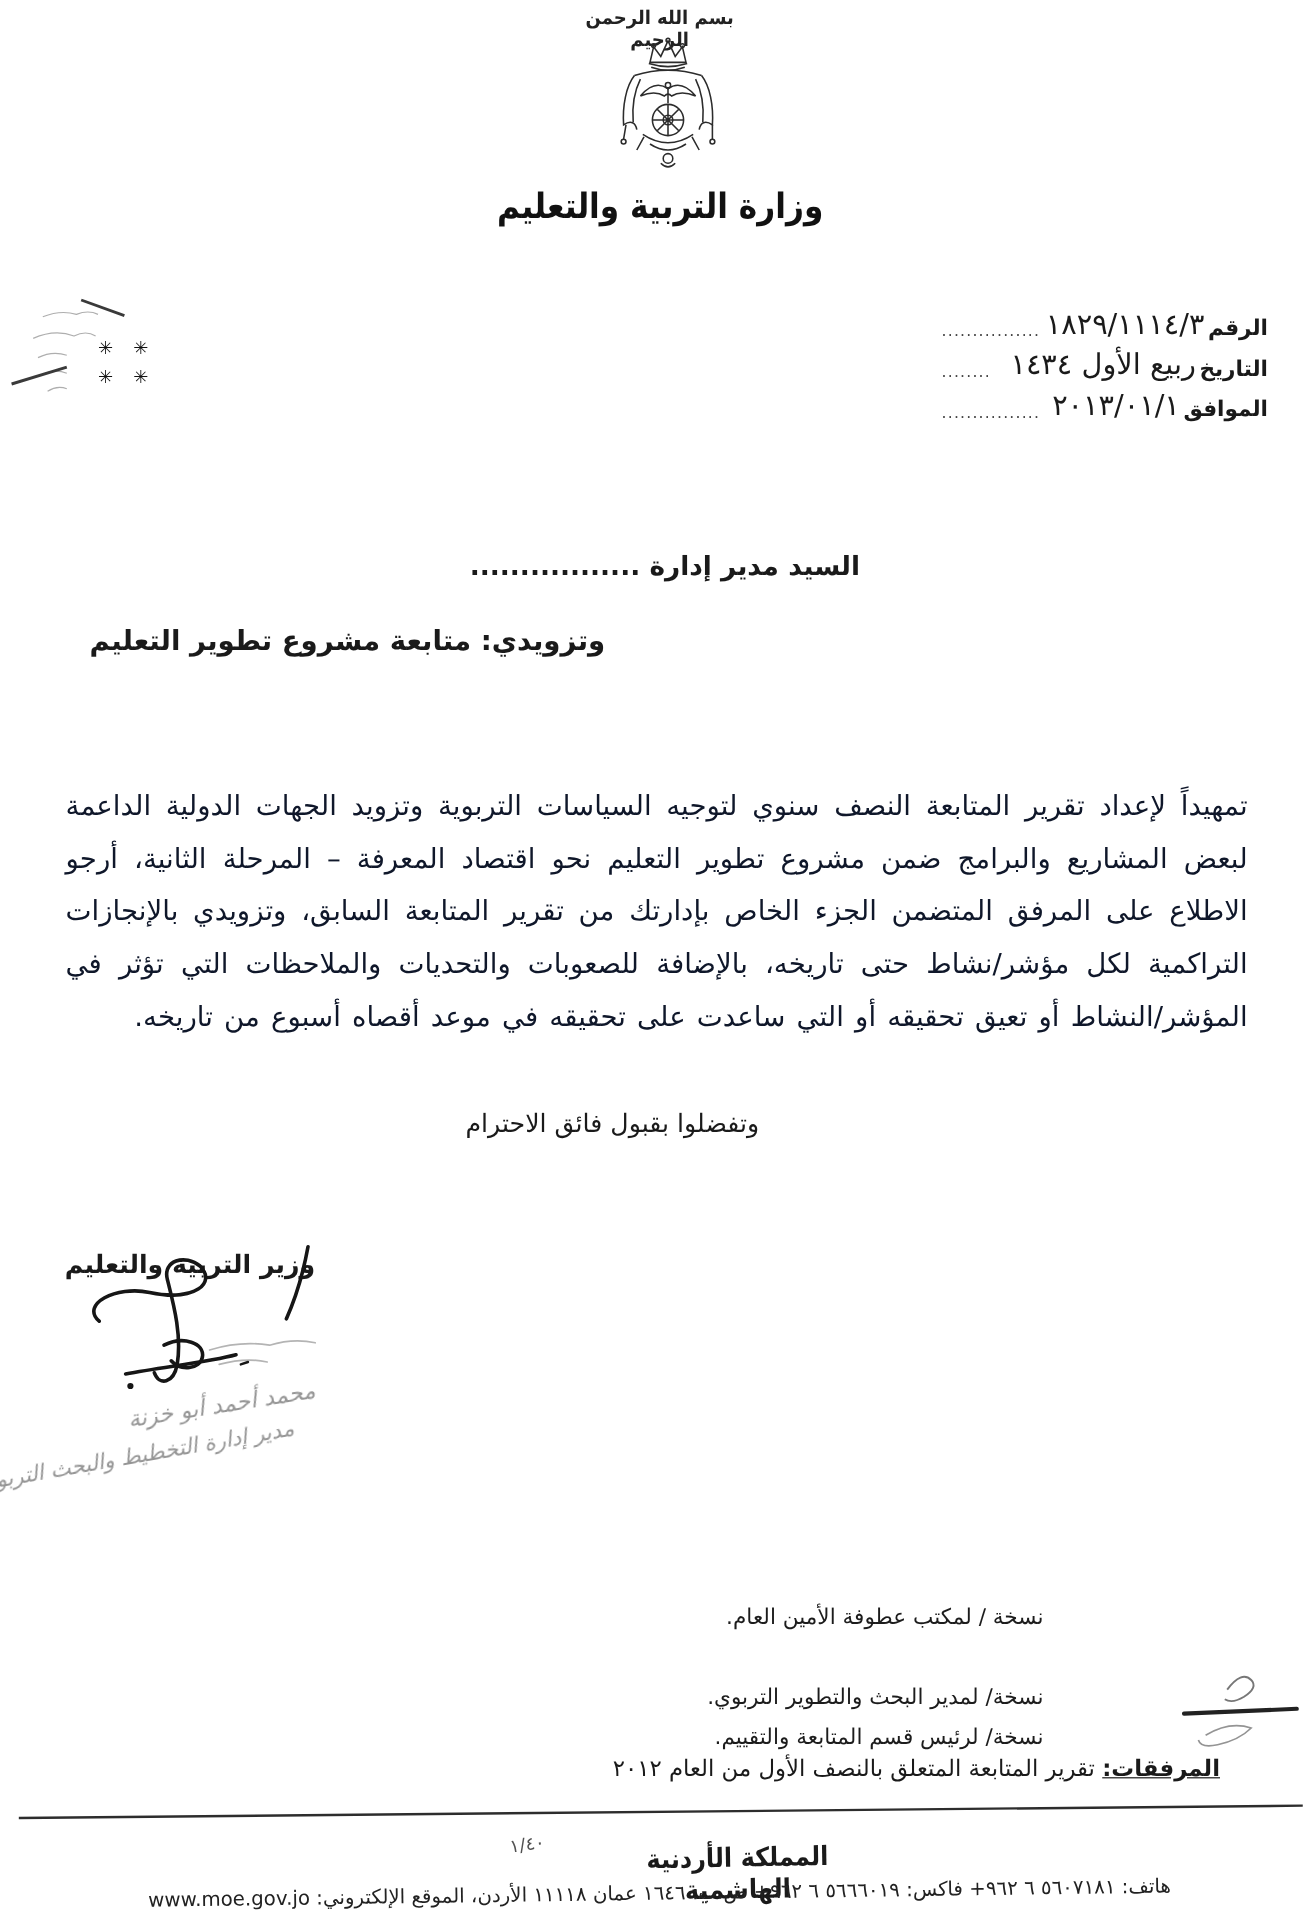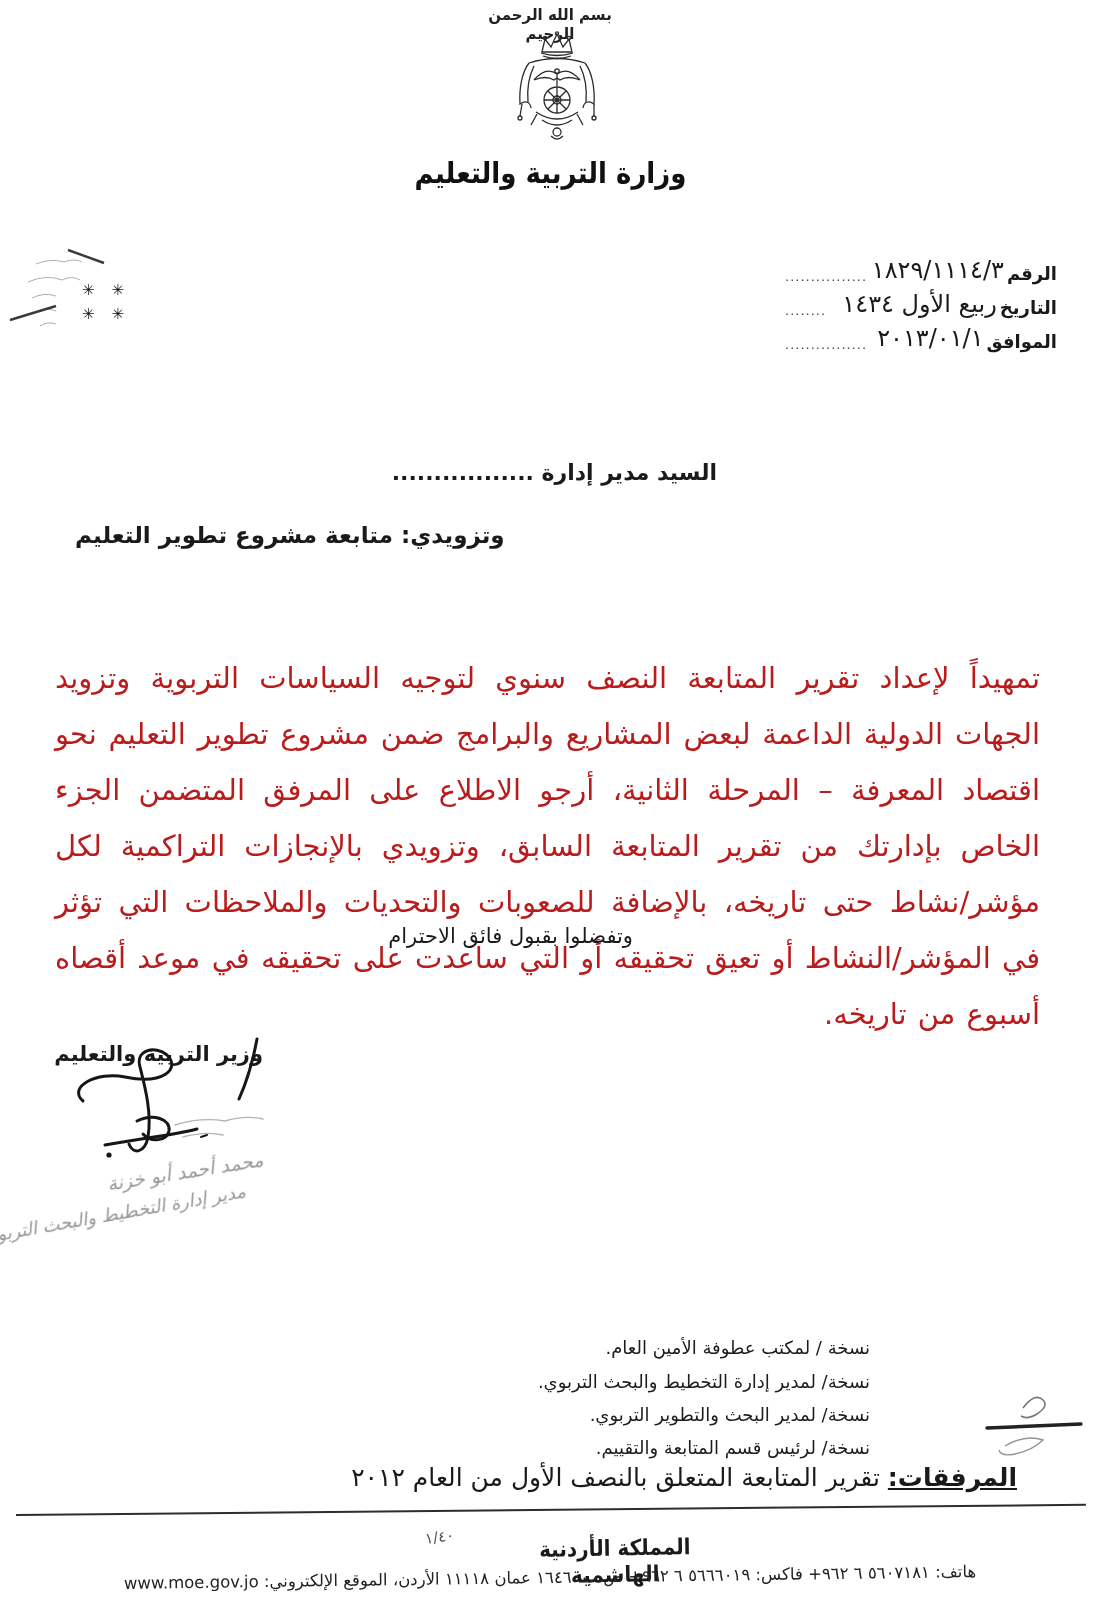--- a/index.html
+++ b/index.html
@@ -22,32 +22,32 @@
   .ref-dots{flex:1 1 auto;overflow:hidden;color:#444;font-size:13px;letter-spacing:1px;direction:ltr;text-align:left;}
 
   .note-stamp{left:6px;top:236px;width:140px;height:110px;}
   .note-stars{position:absolute;right:16px;top:42px;color:#111;font-size:15px;line-height:24px;
     letter-spacing:6px;text-align:center;}
 
   .addressee{right:378px;top:460px;font-size:22px;font-weight:bold;white-space:nowrap;}
   .subject{left:75px;top:522px;font-size:23px;font-weight:bold;white-space:nowrap;}
   .greeting{right:55px;top:606px;font-size:23px;font-weight:bold;white-space:nowrap;}
 
-  .body-par{right:55px;left:55px;top:650px;font-size:29px;line-height:56px;
-    text-align:justify;text-align-last:right;word-spacing:2px;color:#b91c1c;}
+  .body-par{right:55px;left:55px;top:650px;font-size:23px;line-height:44px;
+    text-align:justify;text-align-last:right;word-spacing:2px;color:#0f172a;}
 
   .closing{right:462px;top:924px;font-size:21px;font-weight:normal;white-space:nowrap;}
 
   .minister-title{right:832px;top:1042px;font-size:21px;font-weight:bold;white-space:nowrap;}
   .script{color:#555;opacity:.62;filter:blur(.4px);white-space:nowrap;font-style:italic;}
   .script-name{right:830px;top:1148px;font-size:19px;transform:rotate(-9deg);transform-origin:right bottom;}
   .script-role{right:848px;top:1180px;font-size:18px;transform:rotate(-10deg);transform-origin:right bottom;}
 
   .cc-line{right:225px;font-size:18px;white-space:nowrap;color:#1c1c1c;}
-  .attachments{right:78px;top:1463px;font-size:25px;white-space:nowrap;}
+  .attachments{right:78px;top:1463px;font-size:19px;white-space:nowrap;}
   .attach-label{font-weight:bold;text-decoration:underline;}
 
   .footer-rule{left:16px;top:1514px;width:1070px;height:2.4px;background:#2d2d2d;
     transform:rotate(-0.55deg);transform-origin:left center;}
   .kingdom{left:505px;top:1537px;width:220px;font-size:20px;font-weight:bold;text-align:center;
     transform:scaleY(1.1) rotate(-1deg);letter-spacing:.5px;}
   .footer-annotation{left:425px;top:1528px;font-size:15px;color:#333;opacity:.85;
     transform:rotate(-8deg);}
   .contact-line{left:60px;right:55px;top:1568px;font-size:16.5px;text-align:center;
     transform:rotate(-0.8deg);color:#222;white-space:nowrap;}
@@ -163,21 +163,20 @@
         <path d="M150 100 Q176 92 200 96 Q220 90 238 94"></path>
         <path d="M158 112 Q180 106 198 110"></path>
       </g>
     </svg>
   </div>
 
   <div class="abs script script-name">محمد أحمد أبو خزنة</div>
   <div class="abs script script-role">مدير إدارة التخطيط والبحث التربوي</div>
 
   <div class="abs cc-line" style="top:1337px;">نسخة / لمكتب عطوفة الأمين العام.</div>
-  <div class="abs cc-line" style="top:1371px;">نسخة/ لمدير إدارة التخطيط والبحث التربوي.</div>
   <div class="abs cc-line" style="top:1404px;">نسخة/ لمدير البحث والتطوير التربوي.</div>
   <div class="abs cc-line" style="top:1437px;">نسخة/ لرئيس قسم المتابعة والتقييم.</div>
 
   <div class="abs" style="left:985px;top:1388px;width:100px;height:85px;">
     <svg width="100" height="85" viewBox="0 0 100 85" fill="none">
       <path d="M38 20 Q50 4 58 12 Q64 18 52 26 Q42 32 36 28" stroke="#555" stroke-width="1.6" opacity=".8"></path>
       <path d="M2 40 L96 36" stroke="#222" stroke-width="3.4" stroke-linecap="round"></path>
       <path d="M20 58 Q40 46 58 52 Q48 62 30 66 Q16 69 14 62" stroke="#666" stroke-width="1.4" opacity=".7"></path>
     </svg>
   </div>

